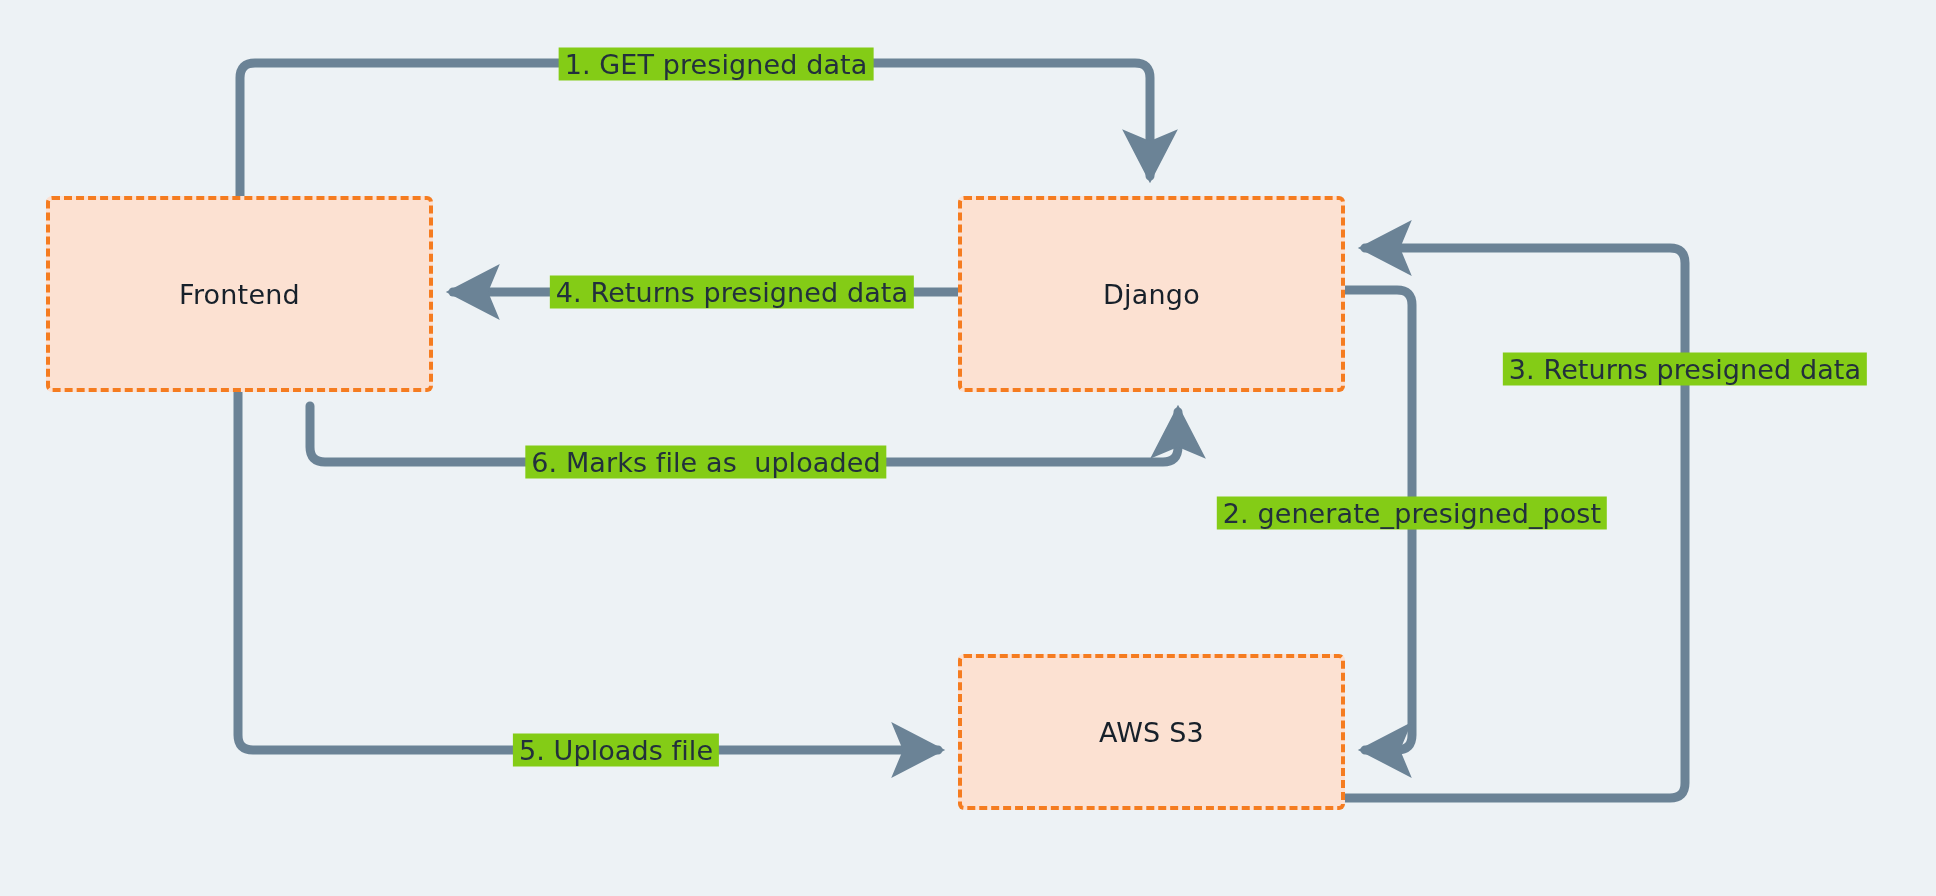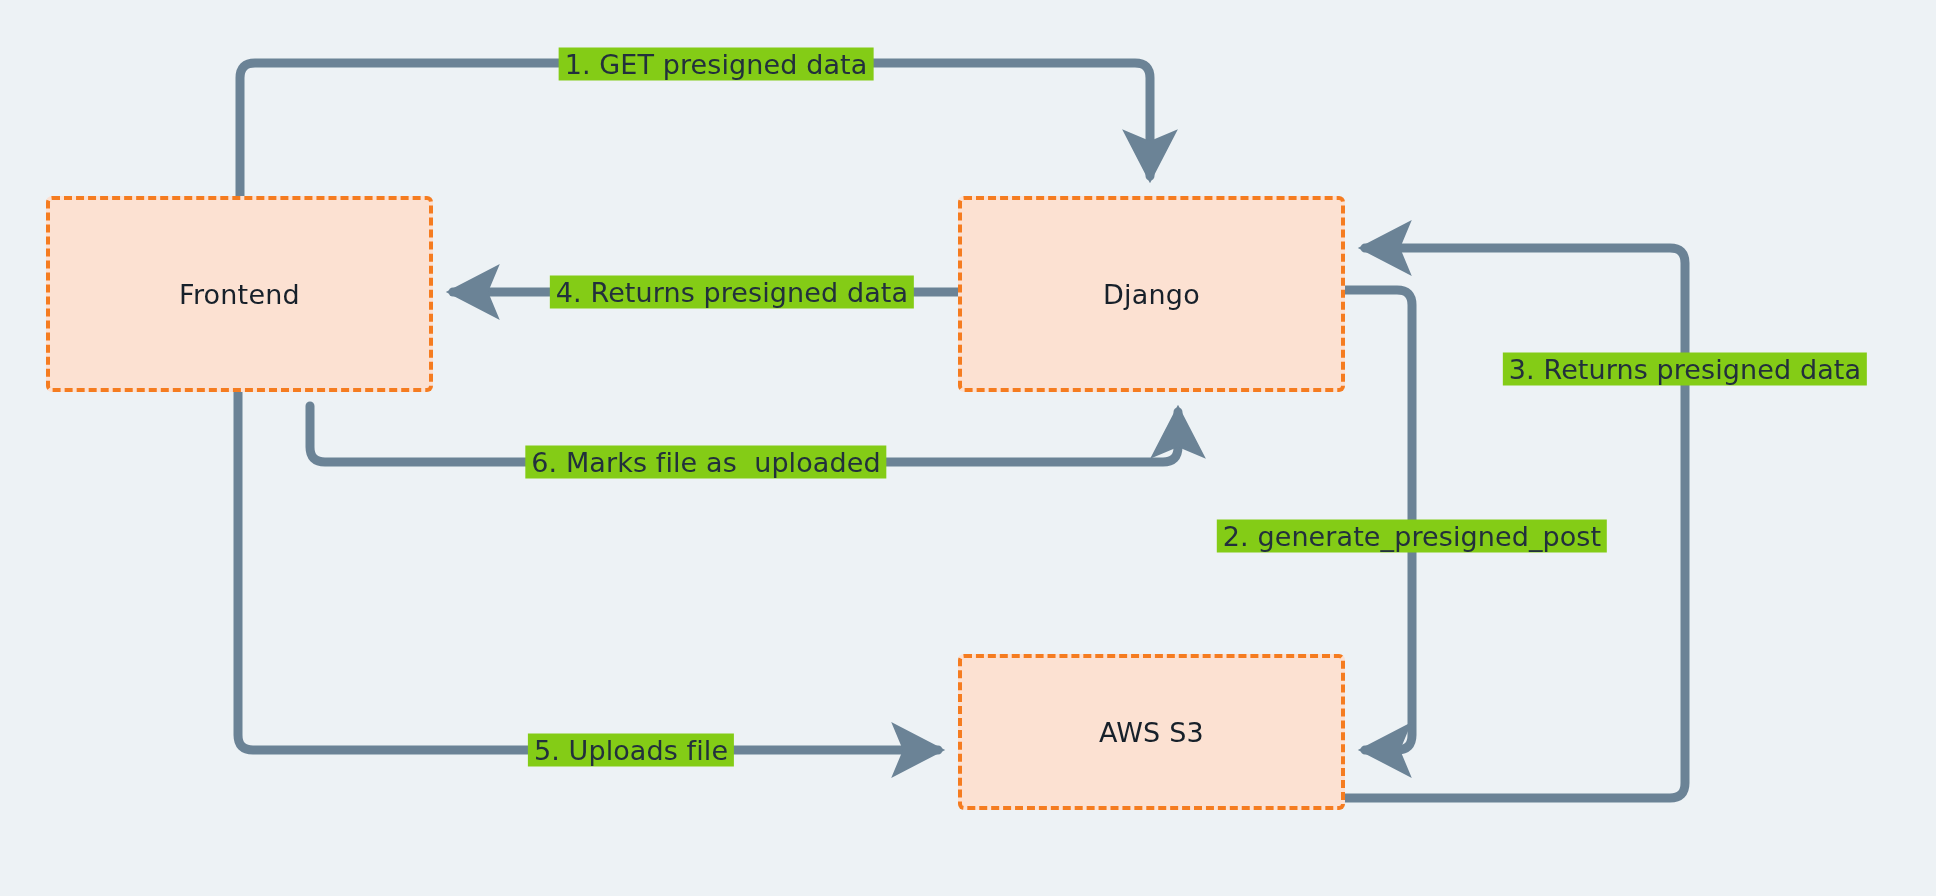--- a/index.html
+++ b/index.html
@@ -88,23 +88,23 @@
   <div class="node-box" style="left:958px; top:196px; width:387px; height:196px;">
     <span class="node-label">Django</span>
   </div>
 
   <div class="node-box" style="left:958px; top:654px; width:387px; height:156px;">
     <span class="node-label">AWS S3</span>
   </div>
 
   <div class="edge-label ctr" style="left:716px; top:64px;">1. GET presigned data</div>
 
-  <div class="edge-label ctr" style="left:1412px; top:513px;margin-top:23px;">2. generate_presigned_post</div>
+  <div class="edge-label ctr" style="left:1412px; top:513px;">2. generate_presigned_post</div>
 
   <div class="edge-label ctr" style="left:1685px; top:369px;">3. Returns presigned data</div>
 
   <div class="edge-label ctr" style="left:732px; top:292px;">4. Returns presigned data</div>
 
-  <div class="edge-label ctr" style="left:631px; top:750px;">5. Uploads file</div>
+  <div class="edge-label ctr" style="left:616px; top:750px;">5. Uploads file</div>
 
   <div class="edge-label ctr" style="left:675px; top:462px;margin-left:31px;">6. Marks file as  uploaded</div>
 
 </div>
 
 </body></html>

